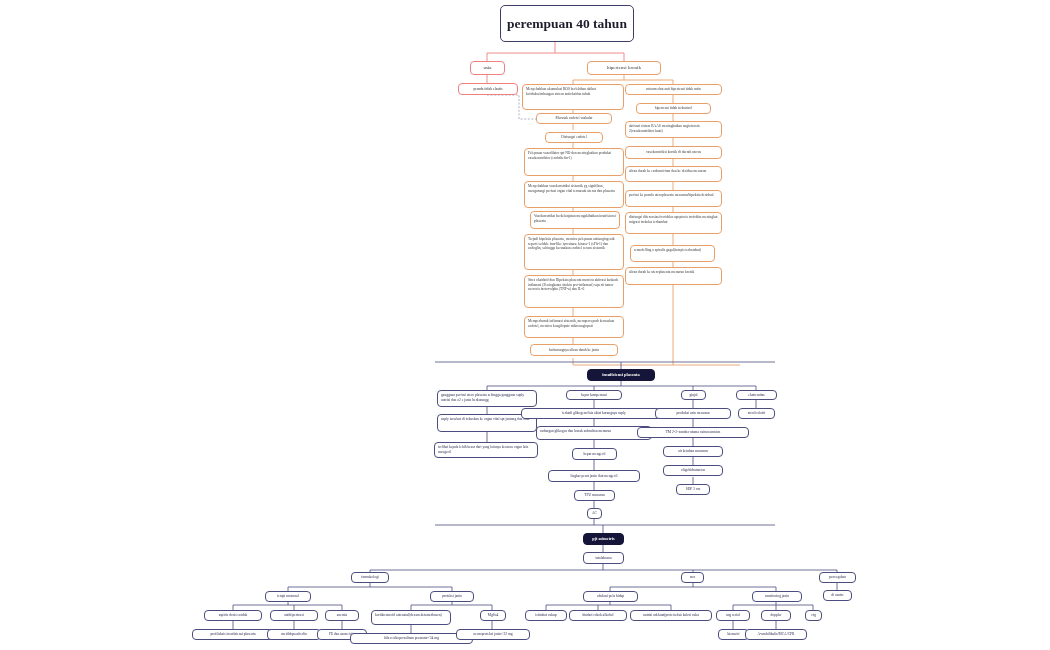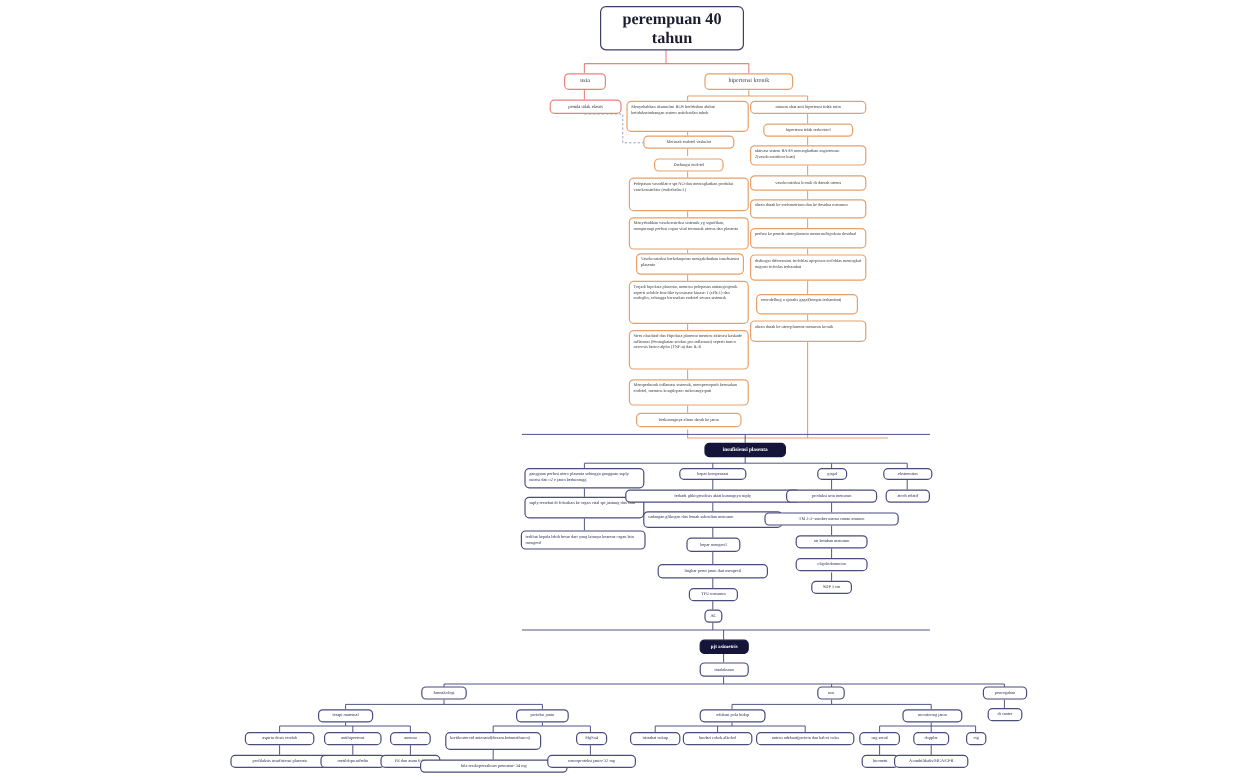--- a/index.html
+++ b/index.html
@@ -181,21 +181,21 @@
       <path d="M733,605 L733,610"></path>
       <path d="M776,605 L776,610"></path>
       <path d="M813,605 L813,610"></path>
       <path d="M733,621 L733,629"></path>
       <path d="M776,621 L776,629"></path>
 
       <path d="M837,583 L837,590"></path>
     </g>
   </svg>
 
-  <div class="node t-root" style="left:500px; top:5px; width:120px; height:37px;">
+  <div class="node t-root" style="left:500px; top:5px; width:134px; height:37px;">
     <span>perempuan 40 tahun</span>
   </div>
 
   <div class="node t-pink ctr vcenter hcenter" style="left:470px; top:61px; width:35px; height:14px; font-size:5px;">
     <span>usia</span>
   </div>
   <div class="node t-pink ctr vcenter hcenter" style="left:458px; top:83px; width:60px; height:12px; font-size:3.8px;">
     <span>pemda tidak elastis</span>
   </div>
 

